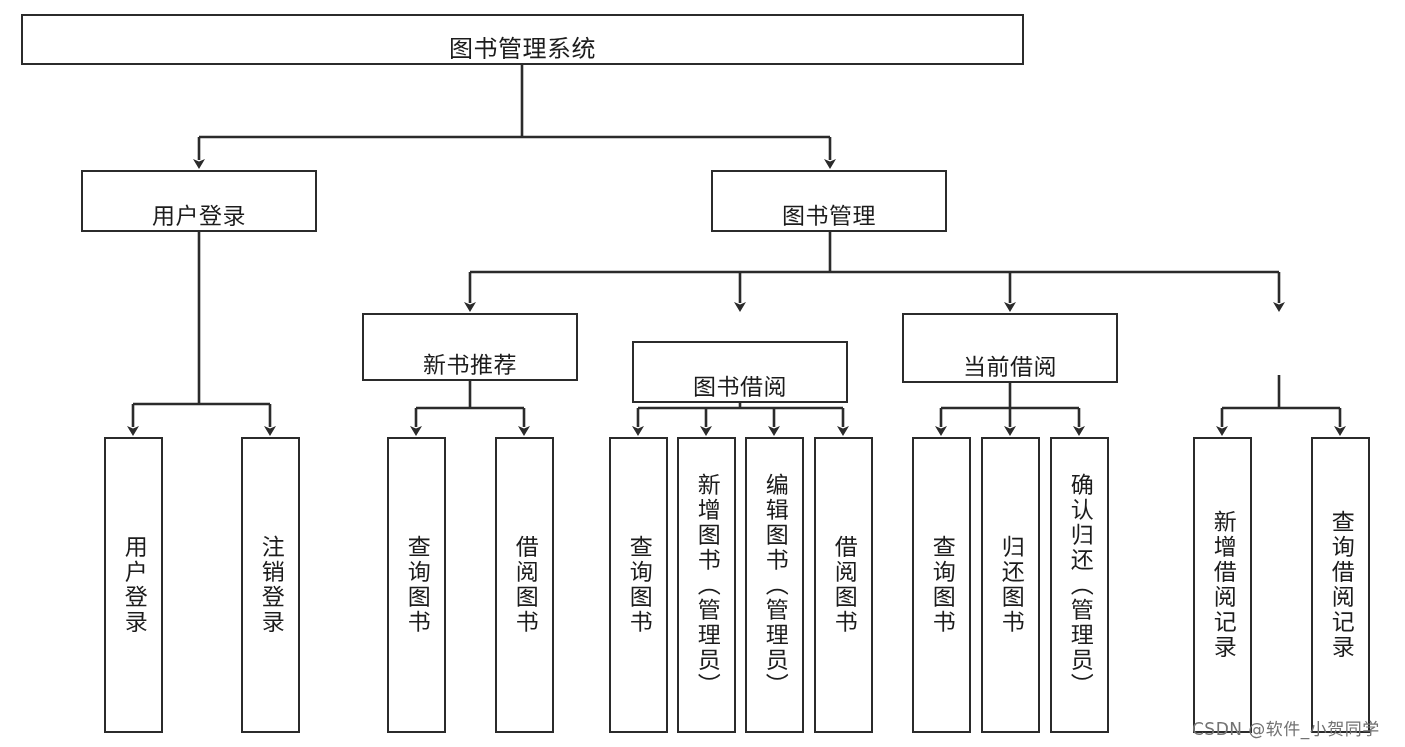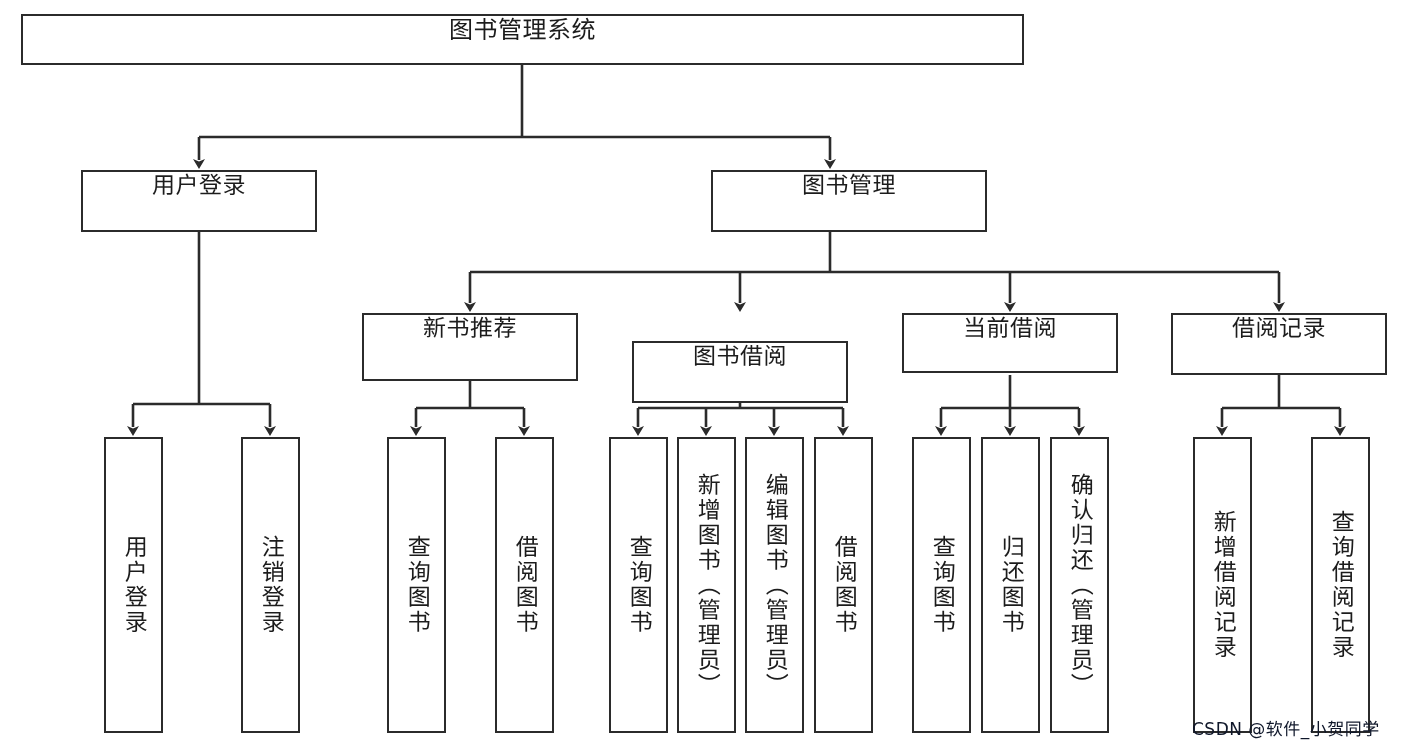--- a/index.html
+++ b/index.html
@@ -21,21 +21,21 @@
     width:1405px;
     height:747px;
     pointer-events:none;
   }
   .node{
     position:absolute;
     box-sizing:border-box;
     background:#ffffff;
     border:2.5px solid #2b2b2b;
     display:flex;
-    align-items:flex-start;
+    align-items:flex-end;
     justify-content:center;
     z-index:2;
   }
   .node .label{
     display:block;
     text-align:center;
     line-height:1.18;
     letter-spacing:0.5px;
     color:#1c1c1c;
   }
@@ -54,21 +54,21 @@
     writing-mode:vertical-rl;
     text-orientation:upright;
     font-size:23px;
     line-height:1.28;
     letter-spacing:2px;
     max-height:278px;
   }
   .watermark{
     position:absolute;
     font-size:17px;
-    color:#0f172a;
+    color:#737373;
     white-space:nowrap;
     z-index:3;
     letter-spacing:0.5px;
     font-family:"DejaVu Sans","Liberation Sans",sans-serif;
     text-align:right;
   }
 </style>
 </head>
 <body>
 
@@ -125,35 +125,32 @@
     </g>
   </svg>
 
   <div class="node horiz root" style="left:21px; top:14px; width:1003px; height:51px;">
     <span class="label">图书管理系统</span>
   </div>
 
   <div class="node horiz" style="left:81px; top:170px; width:236px; height:62px;">
     <span class="label">用户登录</span>
   </div>
-  <div class="node horiz" style="left:711px; top:170px; width:276px; height:62px;">
+  <div class="node horiz" style="left:711px; top:170px; width:236px; height:62px;">
     <span class="label">图书管理</span>
   </div>
 
   <div class="node horiz" style="left:362px; top:313px; width:216px; height:68px;">
     <span class="label">新书推荐</span>
   </div>
   <div class="node horiz" style="left:632px; top:313px; width:216px; height:62px;margin-top:28px;">
     <span class="label">图书借阅</span>
   </div>
-  <div class="node horiz" style="left:902px; top:313px; width:216px; height:60px;font-family:Liberation Serif, serif;">
+  <div class="node horiz" style="left:902px; top:313px; width:216px; height:70px;font-family:Liberation Serif, serif;">
     <span class="label">当前借阅</span>
-  </div>
-  <div class="node horiz" style="left:1171px; top:313px; width:216px; height:62px;">
-    <span class="label">借阅记录</span>
   </div>
 
   <div class="node vert" style="left:104px; top:437px; width:59px; height:296px;">
     <span class="label">用户登录</span>
   </div>
   <div class="node vert" style="left:241px; top:437px; width:59px; height:296px;">
     <span class="label">注销登录</span>
   </div>
 
   <div class="node vert" style="left:387px; top:437px; width:59px; height:296px;">

